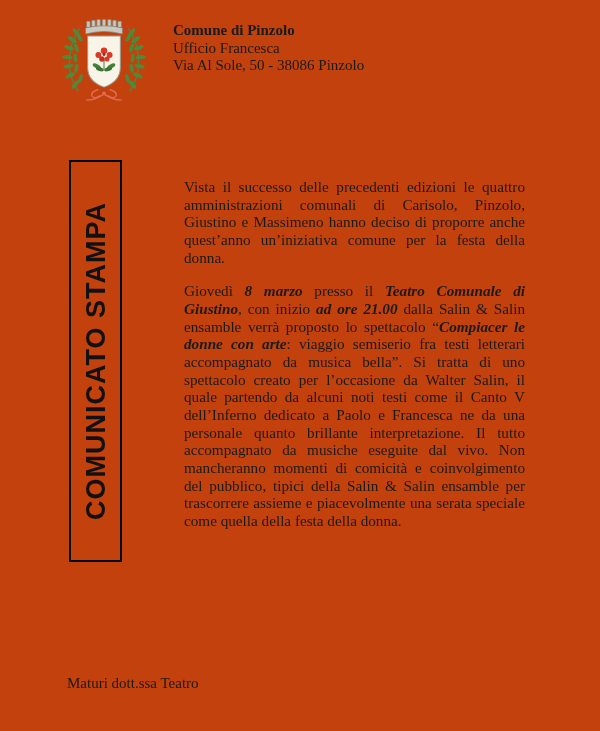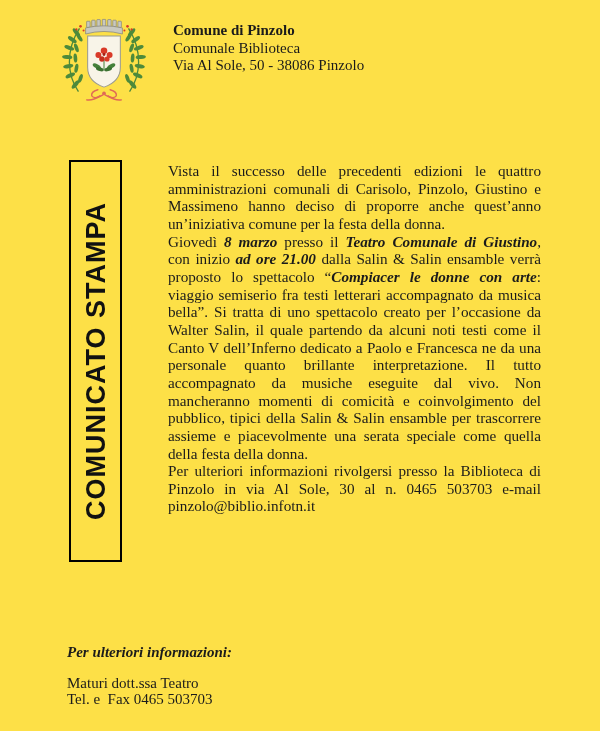--- a/index.html
+++ b/index.html
@@ -1,17 +1,17 @@
 <!DOCTYPE html>
 <html><head>
 <meta charset="utf-8">
 <style>
   html,body { margin:0; padding:0; background:#ffffff; }
   .page {
-    position:relative; width:600px; height:731px; background:#fde047;
+    position:relative; width:600px; height:731px; background:#c2410c;
     font-family:"Liberation Serif", serif; color:#1b1b1b; overflow:hidden;
   }
   
   .crest { position:absolute; left:58px; top:10px; width:92px; height:94px; }
   .letterhead { position:absolute; left:173px; top:22px; font-size:15px; line-height:17.5px; }
   .org { font-weight:bold; }
   
   .stamp-box {
     position:absolute; left:69px; top:160px; width:53px; height:402px;
     border:2px solid #000; box-sizing:border-box;
@@ -22,21 +22,21 @@
     transform:translate(-50%,-50%) rotate(-90deg);
     display:flex; align-items:center; justify-content:center;
     font-family:"Liberation Sans", sans-serif; font-weight:bold;
     font-size:27px; letter-spacing:1px; color:#111; white-space:nowrap;
   }
   
   .body-text {
     position:absolute; left:168px; top:162px; width:373px;
     font-size:15.2px; line-height:17.65px;
   }
-  .body-text p { margin:0; text-align:justify; }
+  .body-text p { margin:16px; text-align:justify; }
   .b { font-weight:bold;font-style:italic; }
   
   .footer-heading {
     position:absolute; left:67px; top:644px;
     font-style:italic; font-weight:bold; font-size:15px;
   }
   .contact { position:absolute; left:67px; top:676px; font-size:15px; line-height:15.8px; }
   .contact div { white-space:pre; }
 </style>
 </head>
@@ -125,33 +125,30 @@
         <path d="M51,78 Q58,80 57,84 Q54,88 46,83"></path>
         <path d="M41,84 Q34,89 28,88"></path>
         <path d="M49,84 Q56,89 62,88"></path>
         <circle cx="45" cy="81.5" r="1.8" fill="#e06a56" stroke="none"></circle>
       </g>
     </svg>
   </div>
 
   <div class="letterhead">
     <div class="org">Comune di Pinzolo</div>
-    <div>Comunale Biblioteca</div>
+    <div>Ufficio Francesca</div>
     <div>Via Al Sole, 50 - 38086 Pinzolo</div>
   </div>
 
   <div class="stamp-box">
     <div class="stamp-label">COMUNICATO STAMPA</div>
   </div>
 
   <div class="body-text">
       <p><span>Vista il successo delle precedenti edizioni le quattro amministrazioni comunali di Carisolo, Pinzolo, Giustino e Massimeno hanno deciso di proporre  anche quest’anno un’iniziativa comune per la festa della donna.</span></p>
       <p><span>Giovedì </span><span class="b">8 marzo</span><span> presso il </span><span class="b">Teatro Comunale di Giustino</span><span>, con inizio </span><span class="b">ad ore 21.00</span><span> dalla Salin &amp; Salin ensamble verrà proposto lo spettacolo “</span><span class="b">Compiacer le donne con arte</span><span>: viaggio semiserio fra testi letterari accompagnato da musica bella”.  Si tratta di uno spettacolo creato per l’occasione da Walter Salin, il quale partendo da alcuni noti testi come il Canto V dell’Inferno dedicato a Paolo e Francesca ne da una personale quanto brillante interpretazione. Il tutto accompagnato da musiche eseguite dal vivo. Non mancheranno momenti di comicità e coinvolgimento del pubblico, tipici della Salin &amp; Salin ensamble per trascorrere assieme e piacevolmente una serata speciale come quella della festa della donna.</span></p>
-      <p><span>Per ulteriori informazioni rivolgersi presso la Biblioteca di Pinzolo in via Al Sole, 30 al n. 0465 503703 e-mail pinzolo@biblio.infotn.it</span></p>
     </div>
 
-  <div class="footer-heading">Per ulteriori informazioni:</div>
   <div class="contact">
     <div>Maturi dott.ssa Teatro</div>
-    <div>Tel. e  Fax 0465 503703</div>
   </div>
 
 </div>
 
 </body></html>

